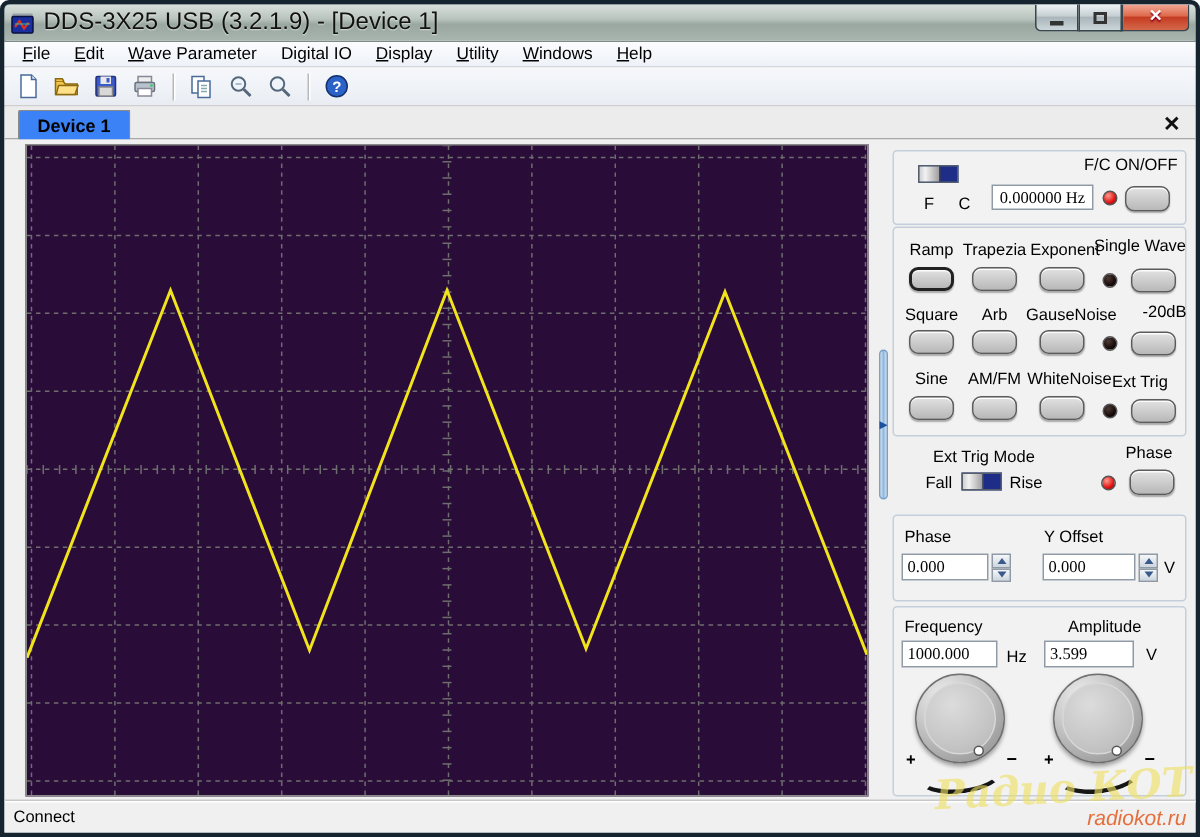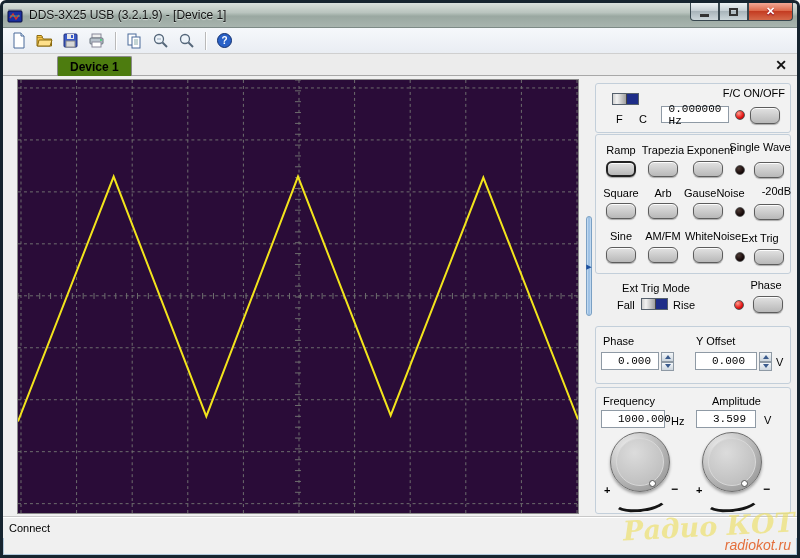--- a/index.html
+++ b/index.html
@@ -10,21 +10,21 @@
     background:#f0f0f0;
     box-shadow: inset 0 0 0 1px rgba(130,170,200,.55);
   }
   
   .titlebar {
     height:25px; display:flex; align-items:center; gap:6px; padding:0 4px;
     background:linear-gradient(180deg,#d9e0dc 0%,#b9c4be 40%,#9aa8a1 55%,#a8b4ae 100%);
     border-radius:4px 4px 0 0; border-bottom:1px solid #7d8a86;
   }
   .app-icon { width:16px; height:16px; flex:0 0 auto; }
-  .title-text { font-size:12px; color:#111; text-shadow:0 1px 1px rgba(255,255,255,.6); }
+  .title-text { font-size:16px; color:#111; text-shadow:0 1px 1px rgba(255,255,255,.6); }
   .win-controls { margin-left:auto; display:flex; align-self:flex-start; }
   .win-btn {
     width:29px; height:18px; border:1px solid #38474f; border-top:none;
     background:linear-gradient(180deg,#eef3f5 0%,#c6cfd4 45%,#a9b5bb 50%,#ccd6da 100%);
     display:flex; align-items:center; justify-content:center; cursor:default;
   }
   .win-btn.first { border-radius:0 0 0 4px; }
   .win-btn.close {
     width:45px; border-radius:0 0 4px 0;
     background:linear-gradient(180deg,#f2a795 0%,#dd6a4c 45%,#c43c22 50%,#d5694a 100%);
@@ -45,22 +45,22 @@
     height:26px; display:flex; align-items:center; gap:9px; padding-left:7px;
     background:linear-gradient(180deg,#f6f8fb,#e9edf3);
     border-bottom:1px solid #cfcfcf;
   }
   .tb-icon { width:17px; height:17px; display:inline-flex; }
   .tb-sep { width:1px; height:18px; background:#b9b9b9; box-shadow:1px 0 0 #fff; margin:0 1px; }
   
   .tabstrip { position:relative; height:22px; background:#ececec; border-bottom:1px solid #a8a8a8; }
   .tab {
     position:absolute; left:9px; top:2px; height:20px; padding:0 12px;
-    background:#4d7c0f; border:1px solid #8a8a8a; border-bottom:none; border-radius:2px 2px 0 0;
-    font-size:12px; font-weight:bold; display:flex; align-items:center;margin-left:45px;
+    background:#3b82f6; border:1px solid #8a8a8a; border-bottom:none; border-radius:2px 2px 0 0;
+    font-size:12px; font-weight:bold; display:flex; align-items:center;
   }
   .tab-close { position:absolute; right:10px; top:2px; font-size:14px; font-weight:bold; color:#111; cursor:default; line-height:18px; }
   
   .client { position:relative; height:440px; background:#f0f0f0; }
   .scope {
     position:absolute; left:14px; top:3px; width:562px; height:435px;
     background:#2a0c38; border:1px solid #8a8a8a;
   }
   .scope svg { display:block; width:100%; height:100%; }
   .splitter {
@@ -68,21 +68,21 @@
     background:linear-gradient(90deg,#cfe2f5,#8fb8e0 50%,#cfe2f5); border:1px solid #7aa0c4;
     display:flex; align-items:center; justify-content:center;
   }
   .splitter span { color:#1c4f9c; font-size:7px; line-height:1; }
   
   .panel { position:absolute; left:588px; top:0; width:202px; height:440px; font-size:11px; color:#000; }
   .gbox { position:absolute; border:1px solid #c3cfda; border-radius:3px; background:#f2f2f2; }
   .plabel { position:absolute; white-space:nowrap; }
   .pinput {
     position:absolute; background:#fff; border:1px solid #8f9aa5; font-size:11px;
-    display:flex; align-items:center; padding:0 16px; font-family:Liberation Mono, monospace;
+    display:flex; align-items:center; padding:0 3px; font-family:Liberation Serif, serif;
   }
   .cvi-btn {
     position:absolute; width:30px; height:16px; border-radius:6px;
     background:linear-gradient(180deg,#e2e2e2,#b8b8b8); border:1px solid #5c5c5c;
     box-shadow:inset 0 1px 0 rgba(255,255,255,.9), 0 1px 1px rgba(0,0,0,.3);
     cursor:default;
   }
   .cvi-btn.sel { border:2px solid #222; }
   .led { position:absolute; width:10px; height:10px; border-radius:50%; border:1px solid #555; }
   .led.red { background:radial-gradient(circle at 35% 30%, #ff9c8c, #e41414 60%, #8e0000); }
@@ -161,20 +161,30 @@
         </div>
       <div class="win-btn">
           <div class="glyph-max"></div>
         </div>
       <div class="win-btn close">
           <span class="glyph-close">✕</span>
         </div>
     </div>
   </div>
 
+  <div class="menubar" id="menubar">
+      <span class="menu-item"><u>F</u>ile</span>
+      <span class="menu-item"><u>E</u>dit</span>
+      <span class="menu-item"><u>W</u>ave Parameter</span>
+      <span class="menu-item">Di<u>g</u>ital IO</span>
+      <span class="menu-item"><u>D</u>isplay</span>
+      <span class="menu-item"><u>U</u>tility</span>
+      <span class="menu-item"><u>W</u>indows</span>
+      <span class="menu-item"><u>H</u>elp</span>
+    </div>
 
   <div class="toolbar">
     <svg class="tb-icon" viewBox="0 0 17 17">
       <path d="M4 1 h7 l3 3 v12 h-10 z" fill="#fff" stroke="#4a6a9a"></path>
       <path d="M11 1 v3 h3" fill="#dce8f4" stroke="#4a6a9a"></path>
     </svg>
     <svg class="tb-icon" viewBox="0 0 17 17">
       <path d="M1 5 h5 l1.5 2 h8 v7 h-14.5 z" fill="#f4c44a" stroke="#8a6a10"></path>
       <path d="M1 5 v-1.5 h4.5 l1 1.5" fill="#f4c44a" stroke="#8a6a10"></path>
       <path d="M3 8 h13 l-2 6 h-12.5 z" fill="#ffe08a" stroke="#8a6a10"></path>

